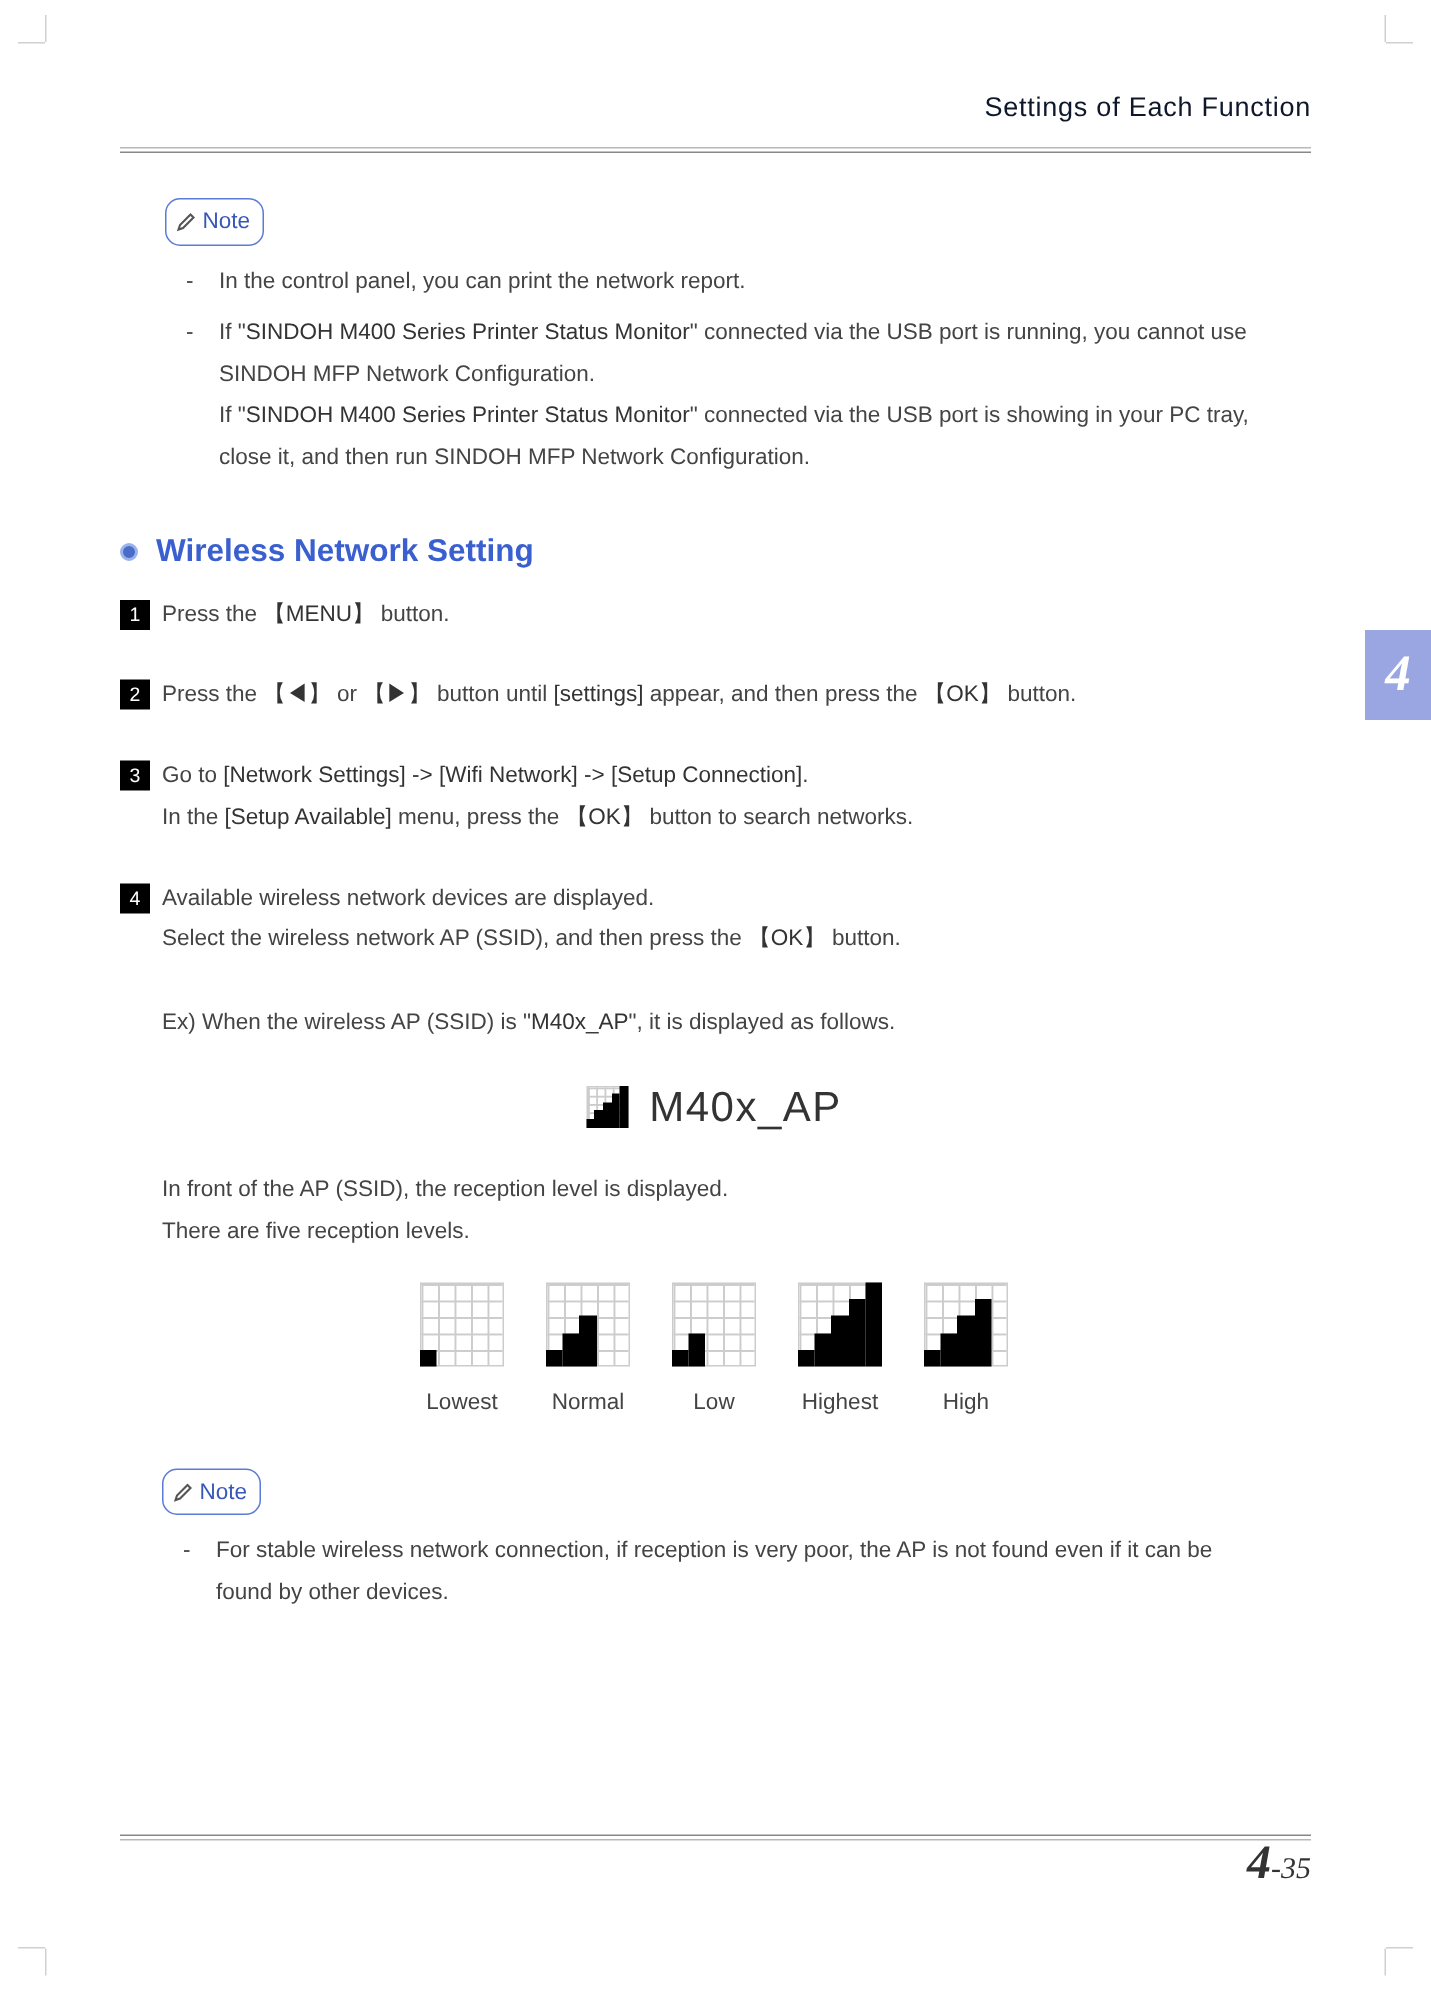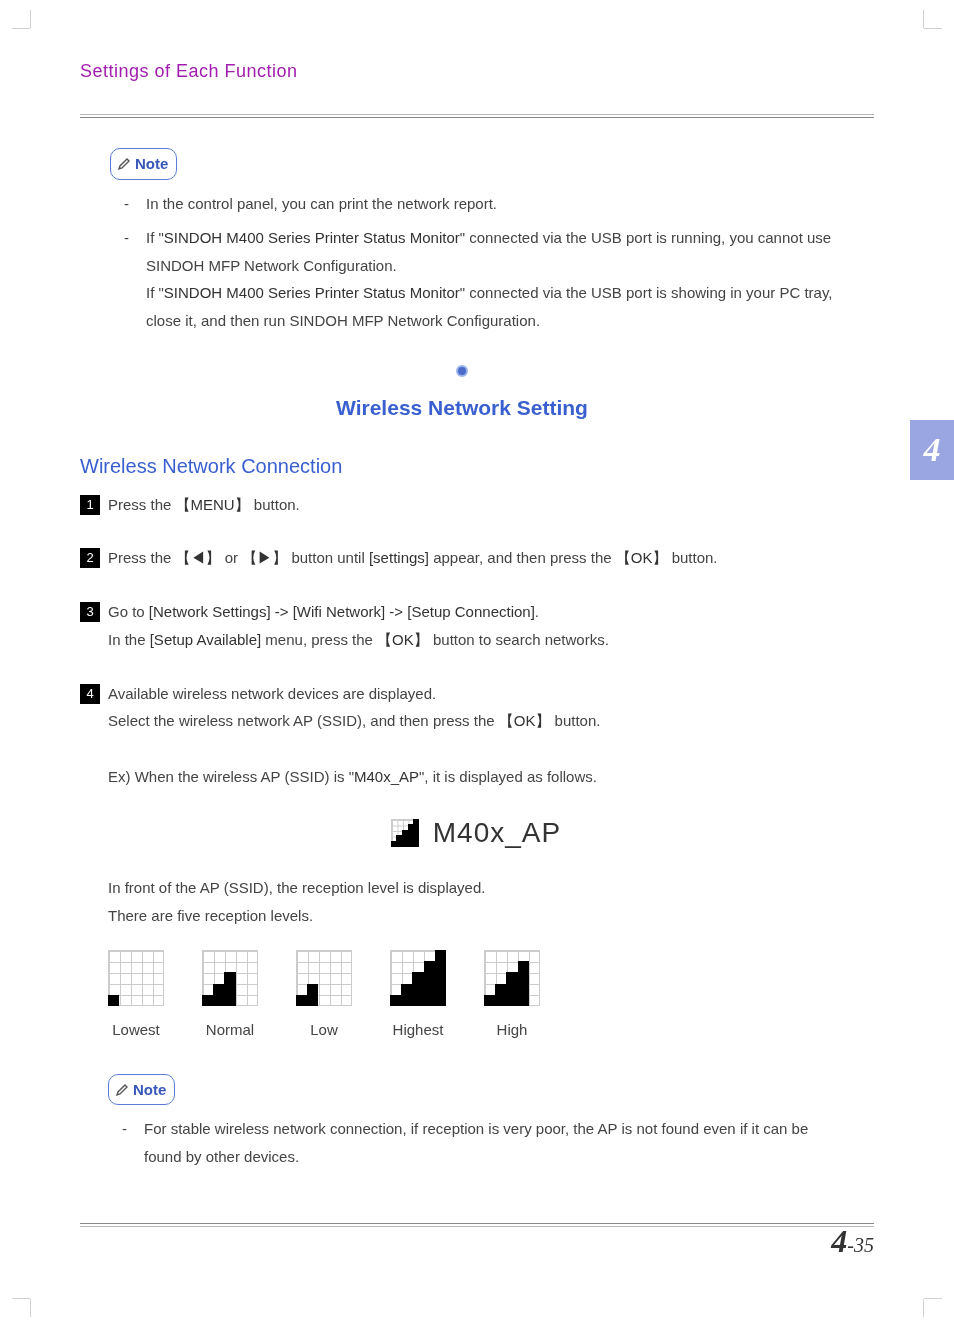--- a/index.html
+++ b/index.html
@@ -31,23 +31,24 @@
   .crop-bl::after  { width: 18px; height: 1px; left: -18px; bottom: 18px; }
   .crop-br { right: 30px; bottom: 10px; }
   .crop-br::before { width: 1px; height: 18px; right: 0; bottom: 0; }
   .crop-br::after  { width: 18px; height: 1px; right: -18px; bottom: 18px; }
 
   .page {
     position: absolute;
     left: 80px; right: 80px; top: 55px; bottom: 60px;
   }
   .header-title {
-    color: #a21caf;
+    color: #0f172a;
+    text-align: right;
     font-size: 18px;
-    margin-bottom: 26px;
+    margin-bottom: 10px;
     letter-spacing: 0.5px;
   }
   .hr-top {
     height: 4px;
     background: linear-gradient(#b5b8c0,#b5b8c0) 0 0/100% 1px no-repeat,
                 linear-gradient(#888,#888) 0 3px/100% 1px no-repeat;
     margin-bottom: 30px;
   }
 
   .content { padding: 0 30px; }
@@ -55,37 +56,36 @@
   .note-box {
     display: inline-flex;
     align-items: center;
     gap: 4px;
     border: 1px solid #5b7bd6;
     border-radius: 10px;
     padding: 1px 8px 1px 6px;
     margin-bottom: 10px;
   }
   .pencil-icon svg { display: block; }
-  .note-label { color: #3857b8; font-weight: bold; font-size: 15px; }
+  .note-label { color: #3857b8; font-weight: normal; font-size: 15px; }
 
   .bullet-list { margin-left: 14px; }
   .bullet-item { display: flex; margin-bottom: 6px; }
   .bullet-item .dash { width: 22px; flex-shrink: 0; }
   .bullet-item .body { flex: 1; }
   .bold { font-weight: normal; color: #333; }
 
   .section-heading {
     display: flex;
     align-items: center;
     gap: 12px;
     margin: 30px 0 8px -30px;
     color: #3a60d0;
     font-size: 21px;
     font-weight: bold;
-    flex-direction: column;
   }
   .dot-icon {
     width: 12px; height: 12px; border-radius: 50%;
     background: #4a6cc8;
     border: 2px solid #9bb3ed;
     flex-shrink: 0;
   }
   .intro-text { margin-bottom: 30px; margin-left: -30px; }
 
   .sub-heading {
@@ -144,21 +144,22 @@
   }
   .bars {
     position: absolute; left: 0; bottom: 0; width: 100%; height: 100%;
     display: flex; align-items: flex-end;
   }
   .bars span { background: #000; width: 20%; }
   .ap-name { font-size: 28px; color: #333; letter-spacing: 1px; }
 
   .levels-row {
     display: flex;
-    gap: 38px;
+    justify-content: center;
+    gap: 28px;
     margin: 20px 0 10px;
   }
   .level-item { text-align: center; }
   .level-item .signal-box {
     width: 56px; height: 56px;
     margin: 0 auto 10px;
   }
   .level-item .signal-box .grid { background-size: 11px 11px; }
   .level-label { font-size: 15px; color: #444; }
 
@@ -214,21 +215,20 @@
       </div>
     </div>
 
     
     <div class="section-heading">
       <span class="dot-icon"></span>
       <span>Wireless Network Setting</span>
     </div>
 
     
-    <div class="sub-heading">Wireless Network Connection</div>
 
     
     <div class="step">
       <span class="step-num">1</span>
       <div class="step-body">
         <span>Press the </span><span class="bold">【MENU】</span><span> button.</span>
       </div>
     </div>
     
     <div class="step">

